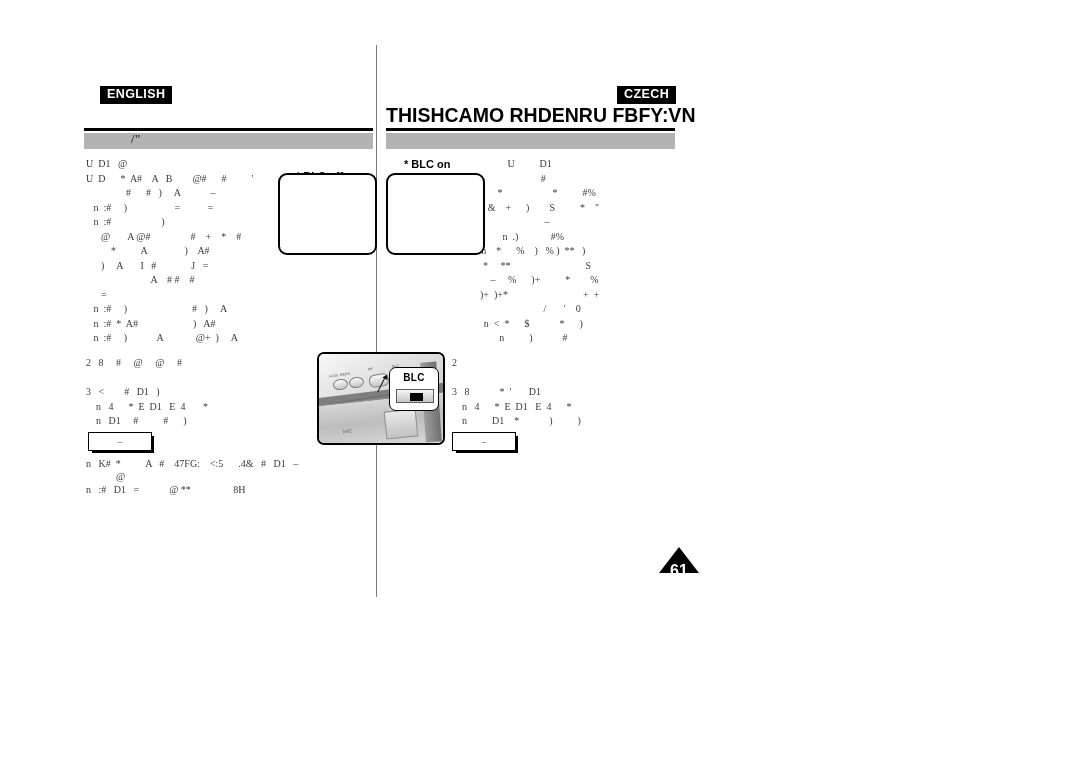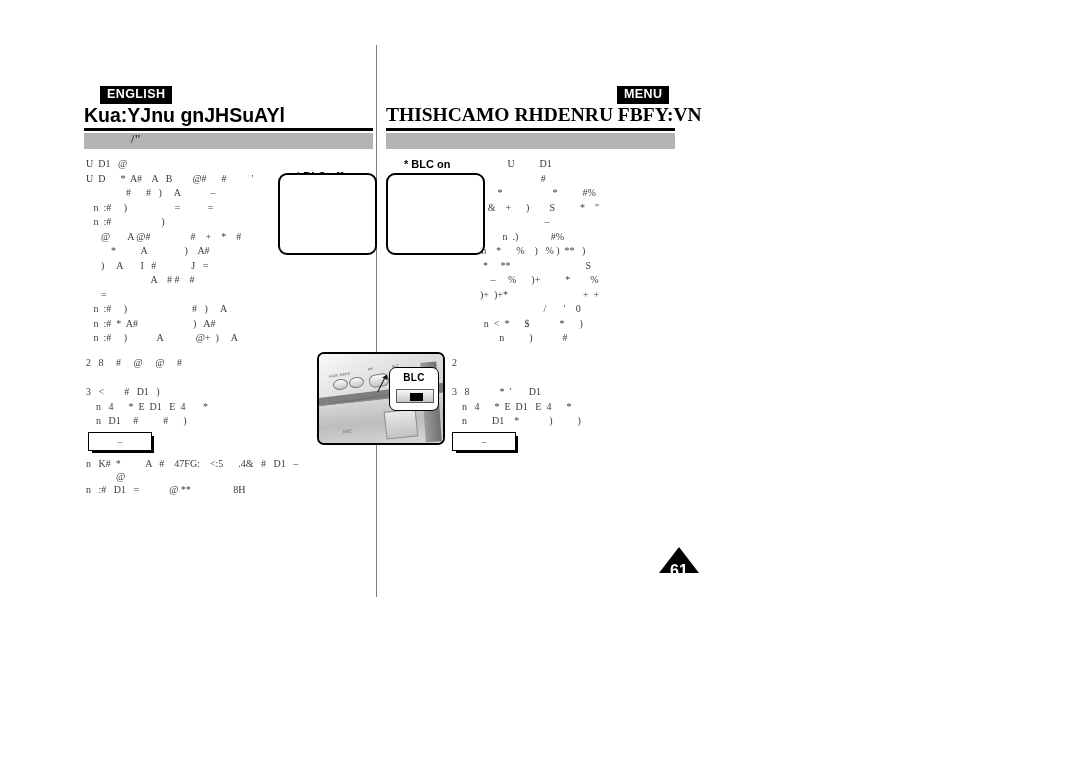--- a/index.html
+++ b/index.html
@@ -34,21 +34,21 @@
   
   .sec-title{
     position:absolute;
     font-weight:bold;
     font-size:19.5px;
     color:#000;
     white-space:nowrap;
     font-family:"Liberation Sans", sans-serif;
   }
   .title-en{left:84px;top:104px;}
-  .title-cz{left:386px;top:104px;font-family:Liberation Serif, serif;}
+  .title-cz{left:386px;top:104px;}
 
   .title-rule{
     position:absolute;height:3px;background:#000;
   }
   .rule-en{left:84px;top:128px;width:289px;}
   .rule-cz{left:386px;top:128px;width:289px;}
 
   
   .gray-bar{
     position:absolute;height:16px;background:#b3b3b3;top:133px;
@@ -203,21 +203,20 @@
   }
 </style>
 </head>
 <body>
 
 <div class="page">
 
   <div class="spine"></div>
 
   <div class="lang-tag lang-en">ENGLISH</div>
-  <div class="sec-title title-en">Kua:YJnu gnJHSuAYl</div>
   <div class="title-rule rule-en"></div>
   <div class="gray-bar bar-en"></div>
   <div class="bar-text bar-text-en">/"</div>
 
   <div class="scan" style="left:86px;top:157px;">U  D1   @
 U  D      *  A#    A   B        @#      #          '
                 #      #   )     A            –
    n  :#     )                   =           =
    n  :#                    )
       @       A @#                #    +    *    #
@@ -235,21 +234,21 @@
     n   4      *  E  D1   E  4       *
     n   D1     #          #      )</div>
 
   <div class="note-box" style="left:88px;top:432px;"></div>
   <div class="note-lbl" style="left:88px;top:432px;">–</div>
 
   <div class="scan" style="left:86px;top:457px;line-height:13px;">n   K#  *          A   #    47FG:    &lt;:5      .4&amp;   #   D1   –
             @
 n   :#   D1   =            @ **                 8H</div>
 
-  <div class="lang-tag lang-cz">MENU</div>
+  <div class="lang-tag lang-cz">CZECH</div>
   <div class="sec-title title-cz">THISHCAMO RHDENRU FBFY:VN</div>
   <div class="title-rule rule-cz"></div>
   <div class="gray-bar bar-cz"></div>
   <div class="bar-text bar-text-cz"></div>
 
   <div class="scan" style="left:460px;top:157px;text-align:center;">U          D1
            #
 U  ?       *                    *          #%
            &amp;    +      )        S          *    "
               –

